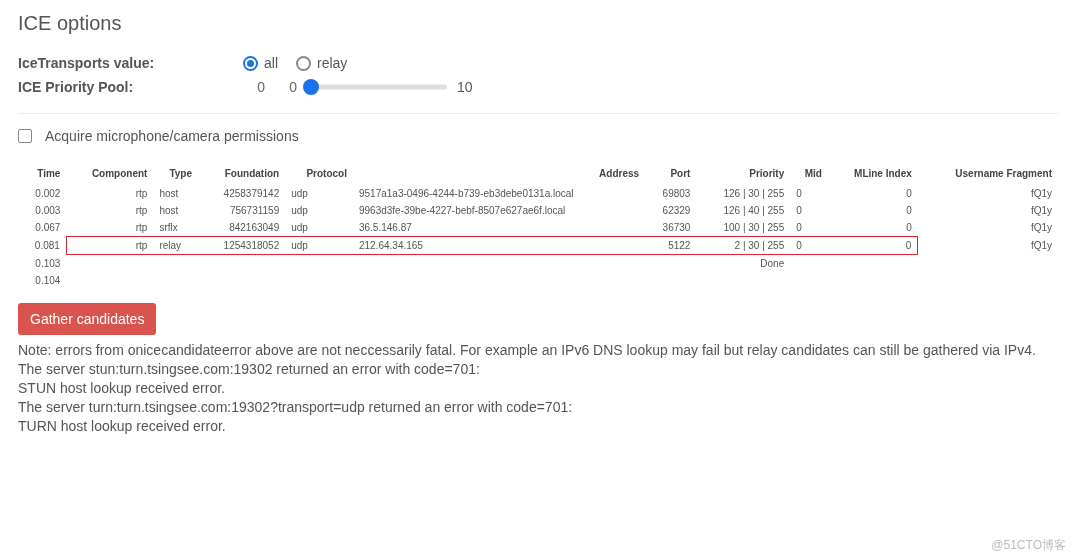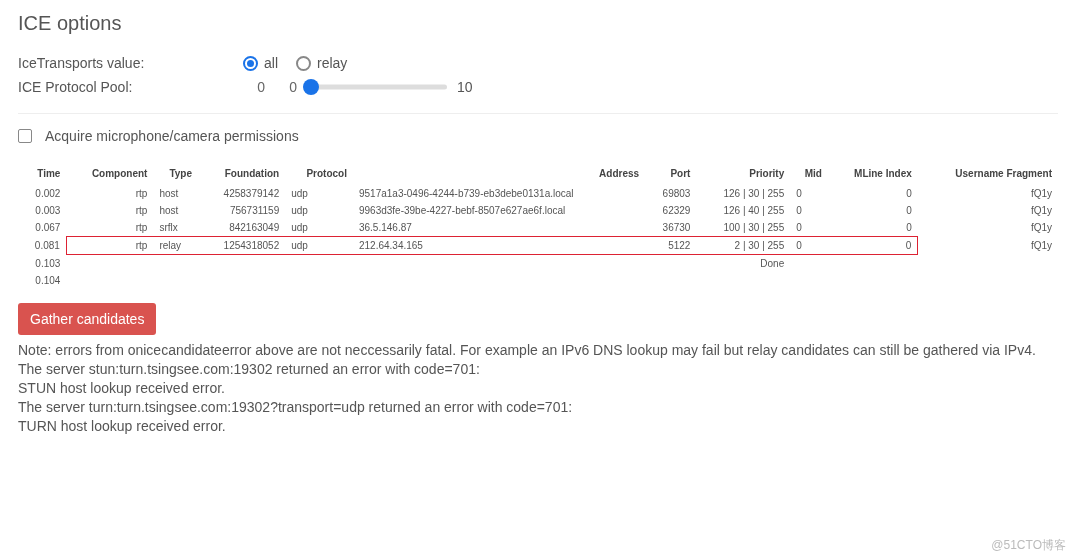--- a/index.html
+++ b/index.html
@@ -8,21 +8,21 @@
     padding: 12px 18px;
     font-family: Arial, Helvetica, sans-serif;
     font-size: 14px;
     color: #555;
     width: 1076px;
     background: #fff;
   }
   h2 { font-size: 20px; font-weight: 400; color: #555; margin: 0 0 16px 0; }
   .opts { margin-bottom: 10px; }
   .opt-row { display: flex; align-items: center; height: 24px; }
-  .opt-label { width: 225px; color: #555; }
+  .opt-label { width: 225px; color: #555; font-weight: bold; }
   .radio-group { display: flex; align-items: flex-start; gap: 18px; }
   .radio-item { display: flex; align-items: center; gap: 6px; }
   .radio { width: 15px; height: 15px; border-radius: 50%; border: 2px solid #888; position: relative; display:inline-block; }
   .radio.checked { border-color: #1a73e8; }
   .radio.checked::after { content:""; position:absolute; inset:2px; border-radius:50%; background:#1a73e8; }
   .slider-wrap { display:flex; align-items:center; gap:10px; }
   .sv { color:#666; width:22px; text-align:right; }
   .slider { position:relative; width:140px; height:14px; }
   .slider-track { position:absolute; top:50%; left:0; right:0; height:5px; transform:translateY(-50%); background:#ddd; border-radius:3px; }
   .slider-thumb { position:absolute; top:50%; left:0; width:16px; height:16px; border-radius:50%; background:#1a73e8; transform:translate(-4px,-50%); }
@@ -52,21 +52,21 @@
         <span class="radio checked"></span>
         <span>all</span>
       </label>
       <label class="radio-item">
         <span class="radio"></span>
         <span>relay</span>
       </label>
     </div>
   </div>
   <div class="opt-row">
-    <span class="opt-label">ICE Protocol Pool:</span>
+    <span class="opt-label">ICE Priority Pool:</span>
     <div class="slider-wrap">
       <span class="sv">0</span>
       <span class="sv">0</span>
       <div class="slider">
         <div class="slider-track"></div>
         <div class="slider-thumb"></div>
       </div>
       <span>10</span>
     </div>
   </div>

